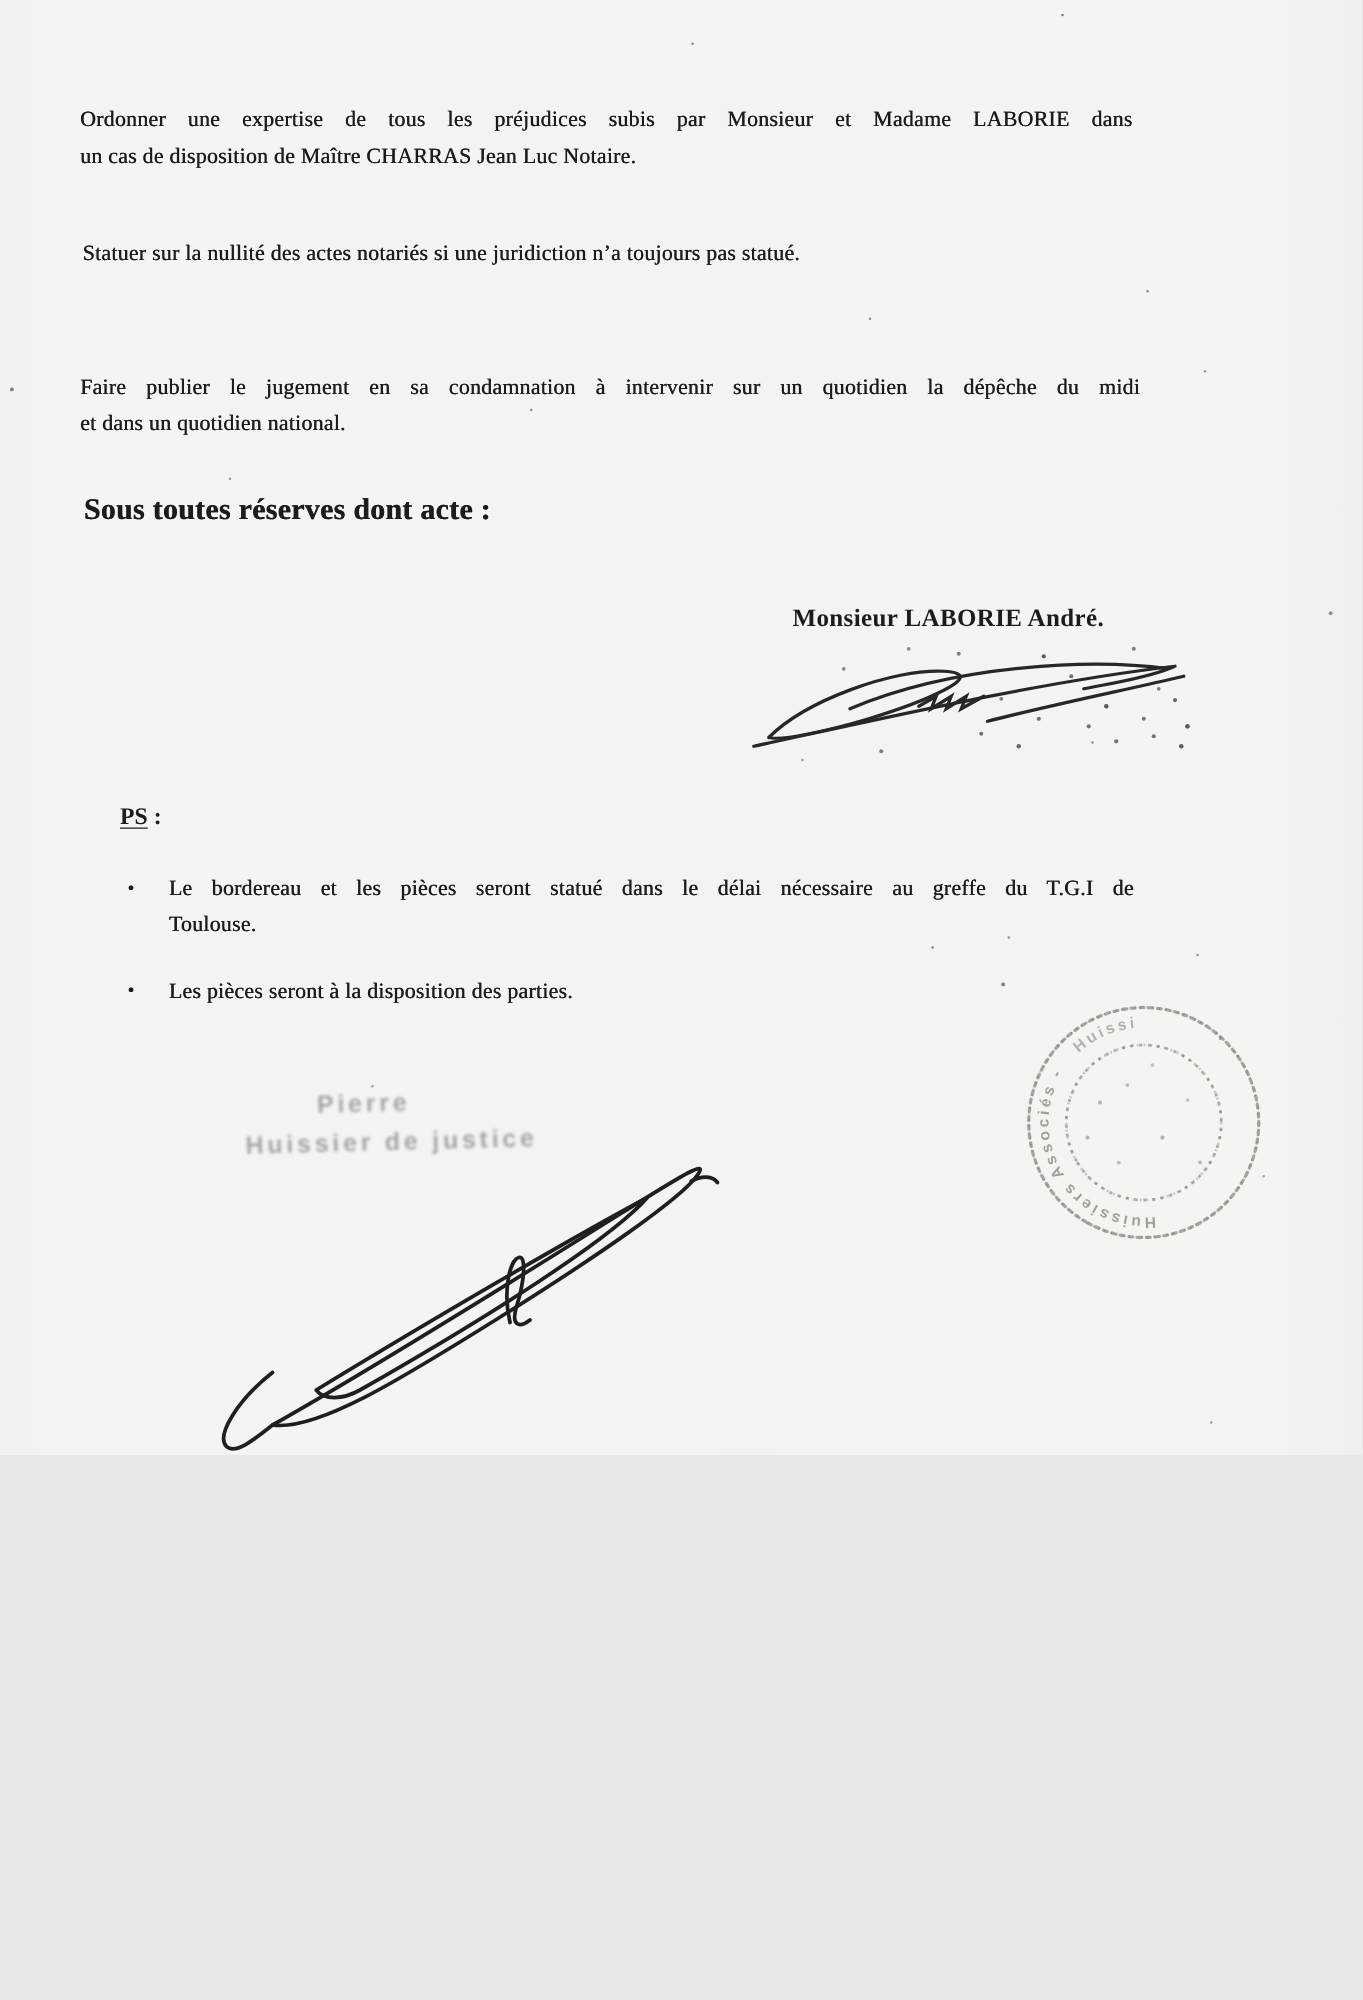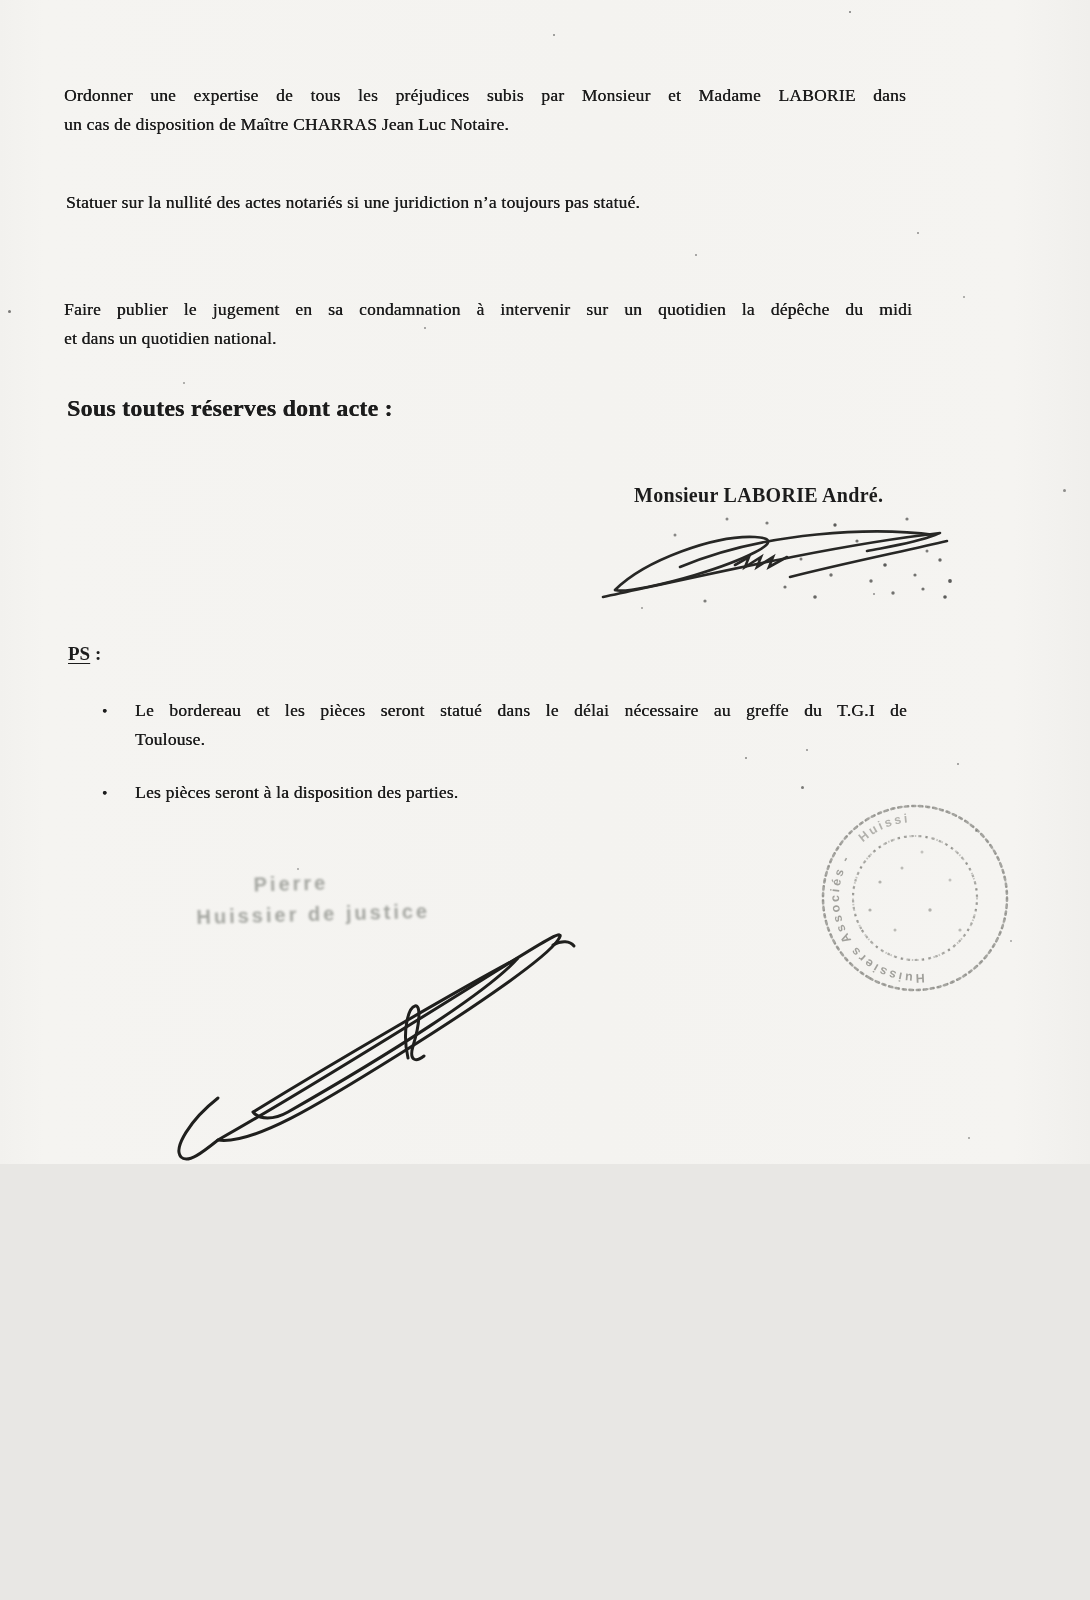--- a/index.html
+++ b/index.html
@@ -10,21 +10,21 @@
     background:linear-gradient(90deg,#f2f1ee 0%,#f5f4f1 4%,#f4f3f0 55%,#f5f4f1 93%,#f0efec 100%);
     font-family:"Liberation Serif", serif;
     color:#1c1c1c;
     overflow:hidden;
   }
   .tblock{position:absolute;font-size:17.5px;line-height:29px;letter-spacing:.2px;
           text-shadow:.3px 0 0 currentColor;}
   .tline{display:block;}
   .jl{text-align:justify;text-align-last:justify;}
   .b{font-weight:700;}
-  .u{text-decoration:underline;text-underline-offset:3px;}
+  .u{text-decoration:underline;text-underline-offset:3px;margin-left:28px;}
   .bullet-item{position:absolute;font-size:17.5px;line-height:29px;letter-spacing:.2px;
                text-shadow:.3px 0 0 currentColor;}
   .bullet-dot{position:absolute;left:-33px;top:1px;font-size:15px;}
   .signatory{position:absolute;font-size:20px;font-weight:700;letter-spacing:.3px;}
   .ps-label{position:absolute;font-size:19px;font-weight:700;}
   .page-num{position:absolute;font-size:15px;font-weight:700;letter-spacing:.5px;}
   .ink-stamp{
     position:absolute;left:196px;top:868px;
     font-family:"Liberation Sans", sans-serif;
     font-weight:700;font-size:20px;line-height:31px;letter-spacing:3px;

